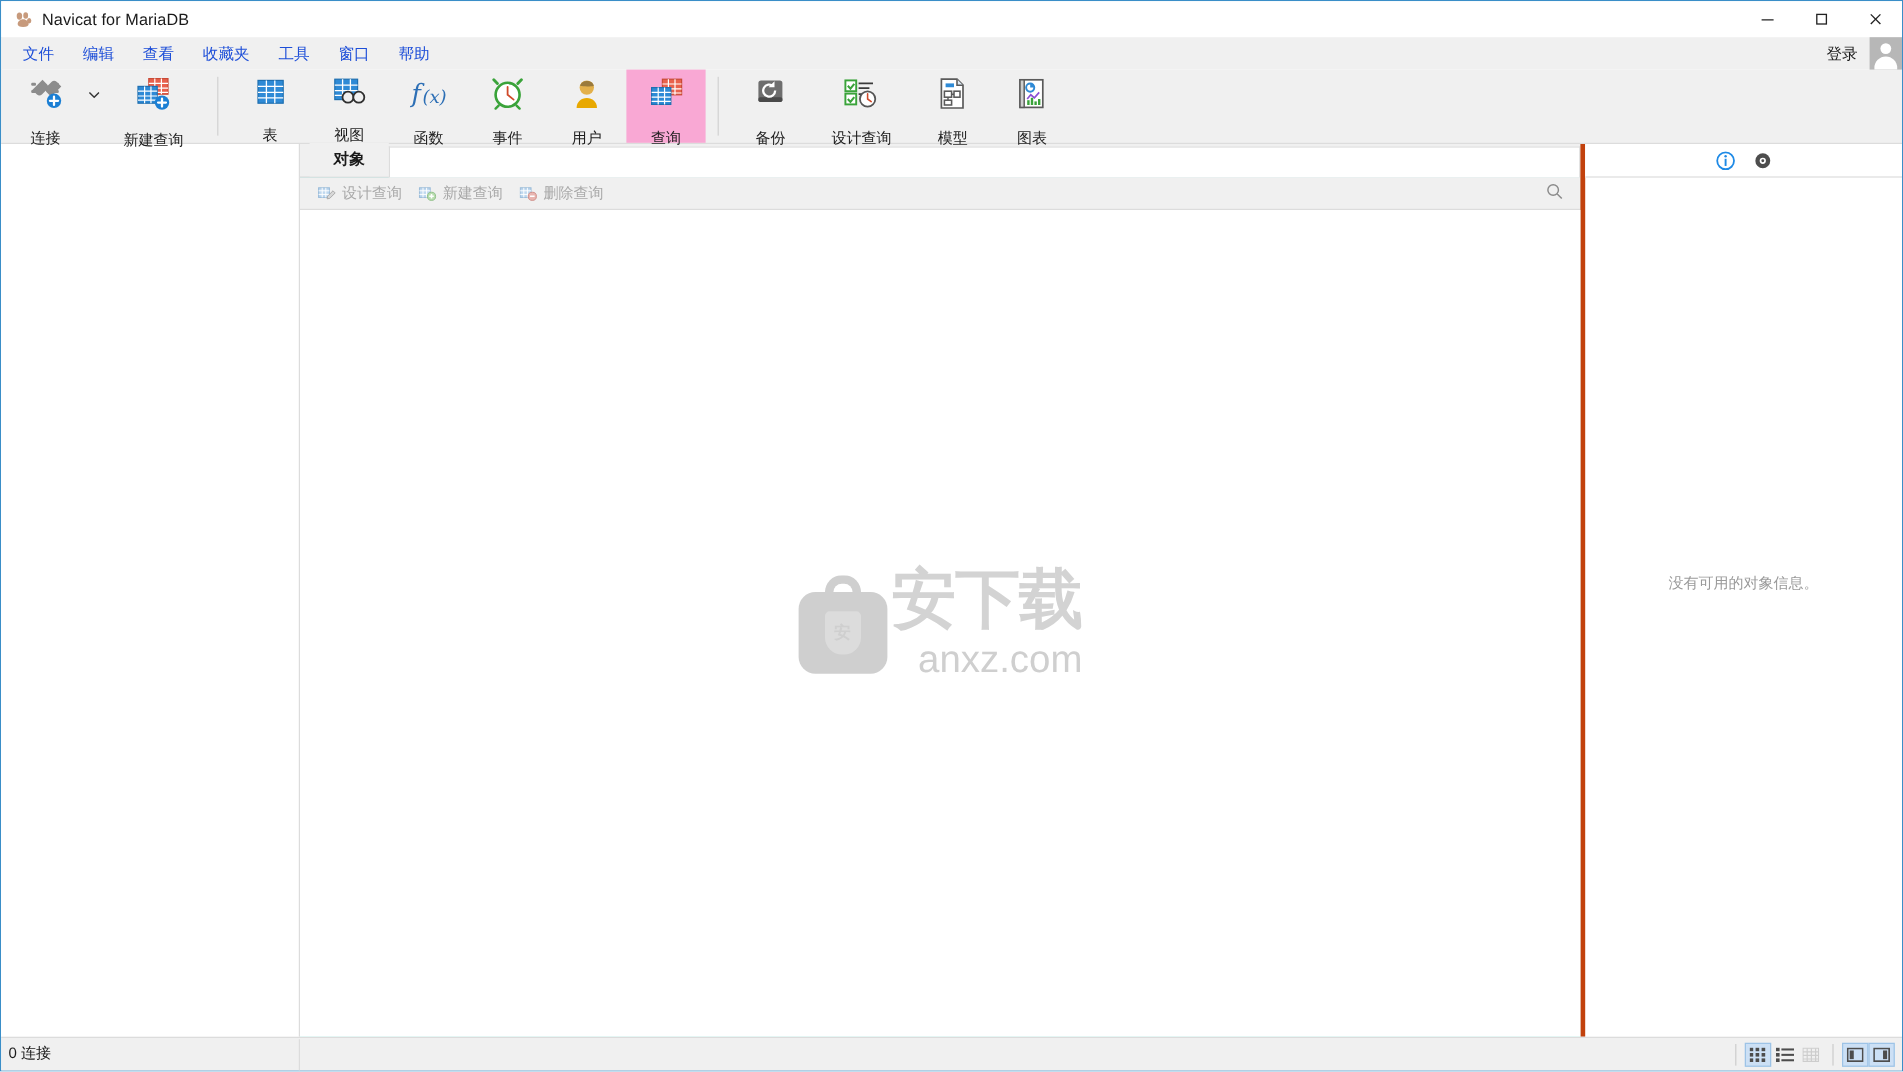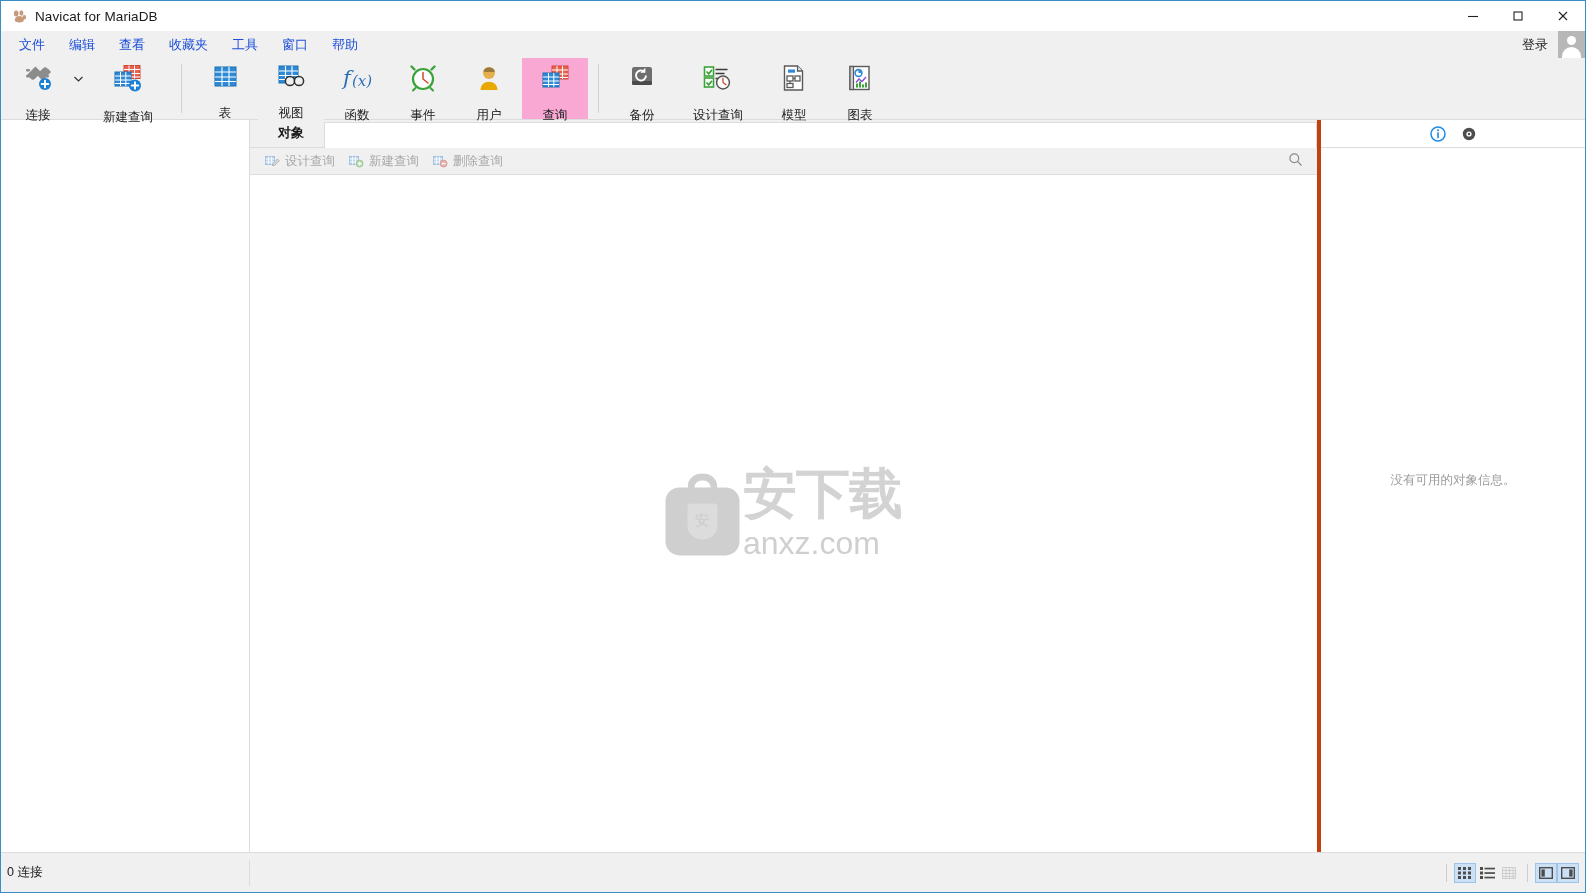--- a/index.html
+++ b/index.html
@@ -224,40 +224,41 @@
   .wm-cn {
     font-size: 54px; line-height: 1;
     color: #d3d3d3; font-weight: bold;
     letter-spacing: -1px;
   }
   .wm-url {
     font-size: 32px; line-height: 1.1;
     color: #cfcfcf;
     margin-top: 6px;
     letter-spacing: 0px;
+    text-align: right;
   }
 
   
   .rp-head {
     height: 28px; min-height: 28px;
     background: #ffffff;
     display: flex; align-items: center; justify-content: center;
     border-bottom: 1px solid #dcdcdc;
   }
   .rp-ico { margin: 0 8px; display: flex; align-items: center; }
   .rp-body {
     flex: 1 1 auto;
     display: flex; align-items: center; justify-content: center;
     padding-bottom: 40px;
   }
   .rp-empty { font-size: 12.5px; color: #9a9a9a; }
 
   
   .statusbar {
-    height: 40px; min-height: 26px;
+    height: 28px; min-height: 26px;
     background: #f0f0f0;
     border-top: 1px solid #dcdcdc;
     display: flex; align-items: center;
   }
   .sb-left {
     width: 249px; flex: 0 0 249px;
     display: flex; align-items: center;
     padding-left: 6px;
     font-size: 12.5px; color: #1a1a1a;
     height: 26px;

